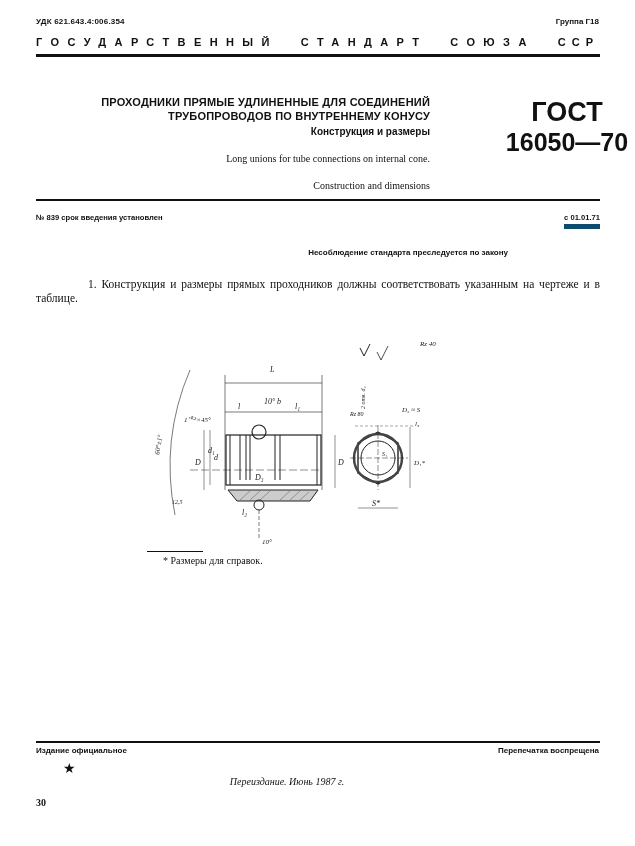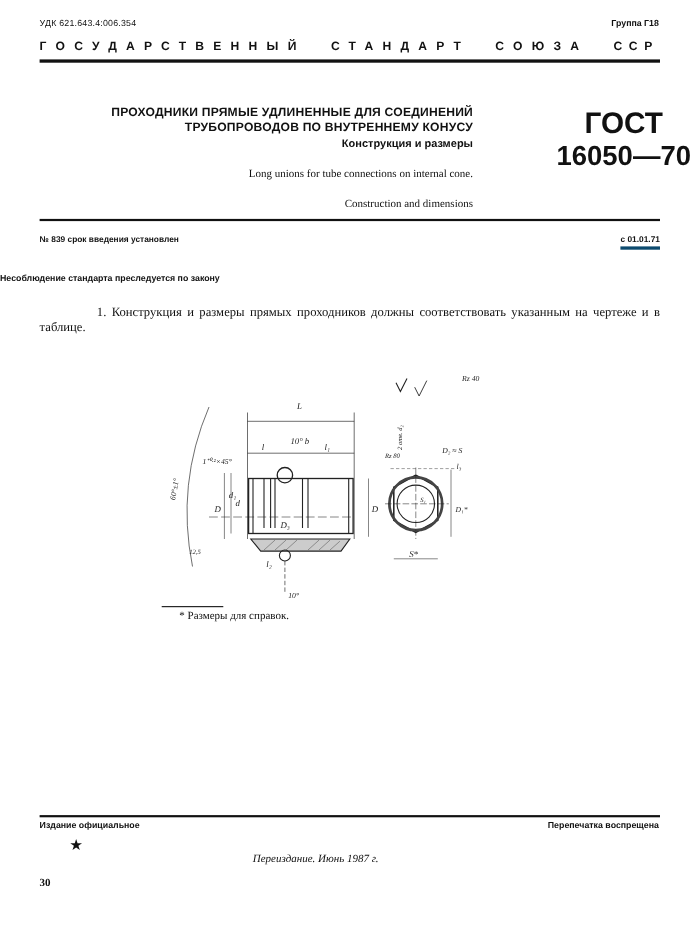--- a/index.html
+++ b/index.html
@@ -1,34 +1,34 @@
 <!DOCTYPE html>
 <html><head>
 <meta charset="utf-8">
 <style>
   html, body { margin: 0; padding: 0; background: #ffffff; }
   body { width: 635px; height: 846px; position: relative; overflow: hidden; color: #111; font-family: "Liberation Sans", sans-serif; }
   .abs { position: absolute; }
-  .udk { left: 36px; top: 17px; font-size: 8px; font-weight: normal; letter-spacing: 0.2px; }
+  .udk { left: 36px; top: 17px; font-size: 8px; font-weight: bold; letter-spacing: 0.2px; }
   .group { right: 36px; top: 17px; font-size: 8px; font-weight: bold; }
   .banner { left: 36px; top: 36px; width: 563px; display: flex; justify-content: space-between; font-size: 11px; font-weight: bold; }
   .banner span { letter-spacing: 8.4px; }
   .banner span.last { letter-spacing: 6px; }
   .rule-thick { left: 36px; width: 564px; height: 3px; background: #111; }
   .titleblock { left: 50px; top: 95px; width: 380px; text-align: right; }
   .title-ru { font-size: 11px; font-weight: bold; line-height: 14px; letter-spacing: 0.2px; }
   .subtitle-ru { font-size: 10px; font-weight: bold; margin-top: 3px; }
   .title-en { font-family: "Liberation Serif", serif; font-size: 10px; line-height: 11px; margin-top: 16px; }
   .gost { left: 470px; top: 97px; width: 130px; text-align: center; font-weight: bold; line-height: 30px; margin-left: 32px; }
   .gost .l1 { font-size: 27px; }
   .gost .l2 { font-size: 25px; }
   .decree { left: 36px; top: 212px; width: 564px; font-size: 7.6px; font-weight: bold; line-height: 12px; }
   .decree .row2 { display: flex; justify-content: space-between; }
-  .decree .date { border-bottom: 3px solid #0c4a6e; text-align: right; }
-  .law { left: 0; width: 508px; top: 248px; text-align: left; font-size: 8px; font-weight: bold; }
+  .decree .date { border-bottom: 5px solid #0c4a6e; text-align: right; }
+  .law { left: 0; width: 508px; top: 248px; text-align: right; font-size: 8px; font-weight: bold; }
   .para { left: 36px; top: 277px; width: 564px; font-family: "Liberation Serif", serif; font-size: 11.5px; line-height: 14px; text-align: justify; text-indent: 52px; }
   .drawing { left: 150px; top: 330px; }
   .footnote-line { left: 147px; top: 551px; width: 56px; height: 1px; background: #111; }
   .footnote { left: 163px; top: 555px; font-family: "Liberation Serif", serif; font-size: 10px; }
   .rule-bottom { left: 36px; top: 741px; width: 564px; height: 2px; background: #111; }
   .official { left: 36px; top: 746px; font-size: 8px; font-weight: bold; }
   .noprint { right: 36px; top: 746px; font-size: 8px; font-weight: bold; }
   .star { left: 63px; top: 760px; font-size: 14px; }
   .reissue { left: 0; width: 574px; top: 776px; text-align: center; font-family: "Liberation Serif", serif; font-style: italic; font-size: 10px; }
   .pagenum { left: 36px; top: 797px; font-family: "Liberation Serif", serif; font-size: 10px; font-weight: bold; }

